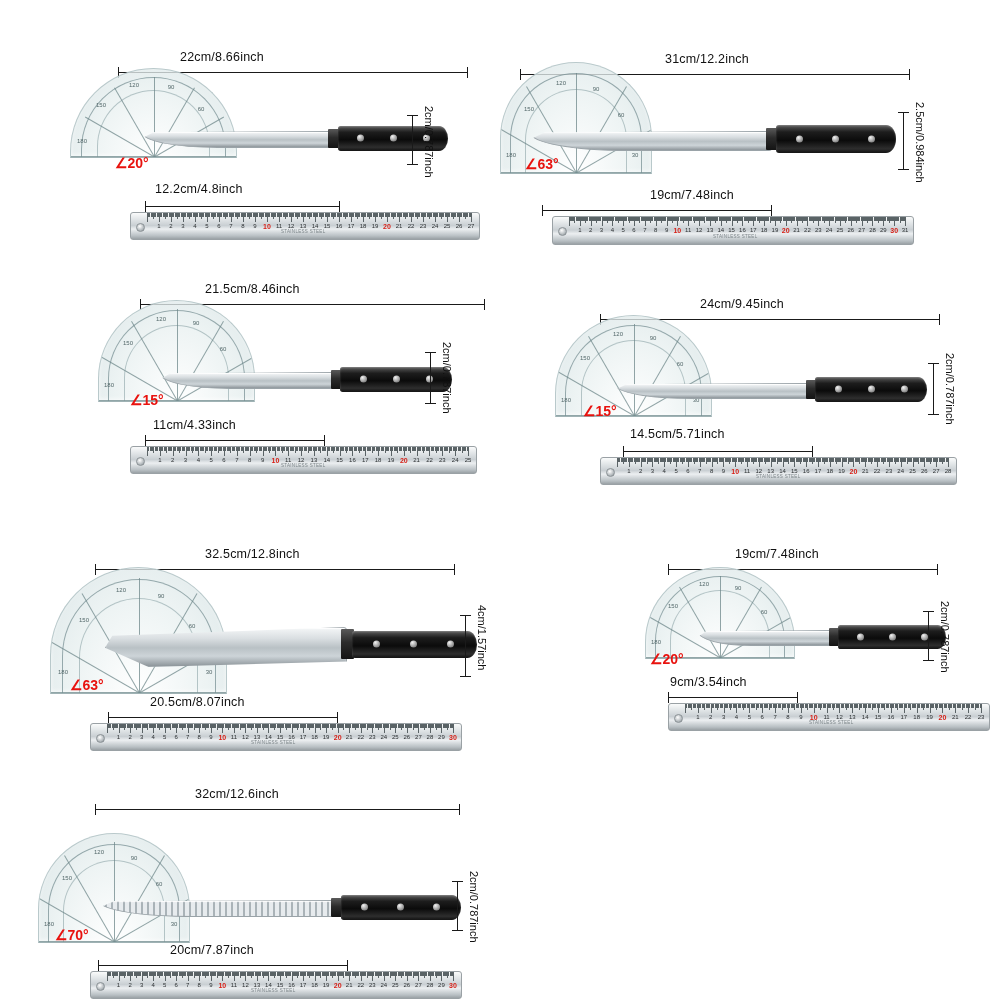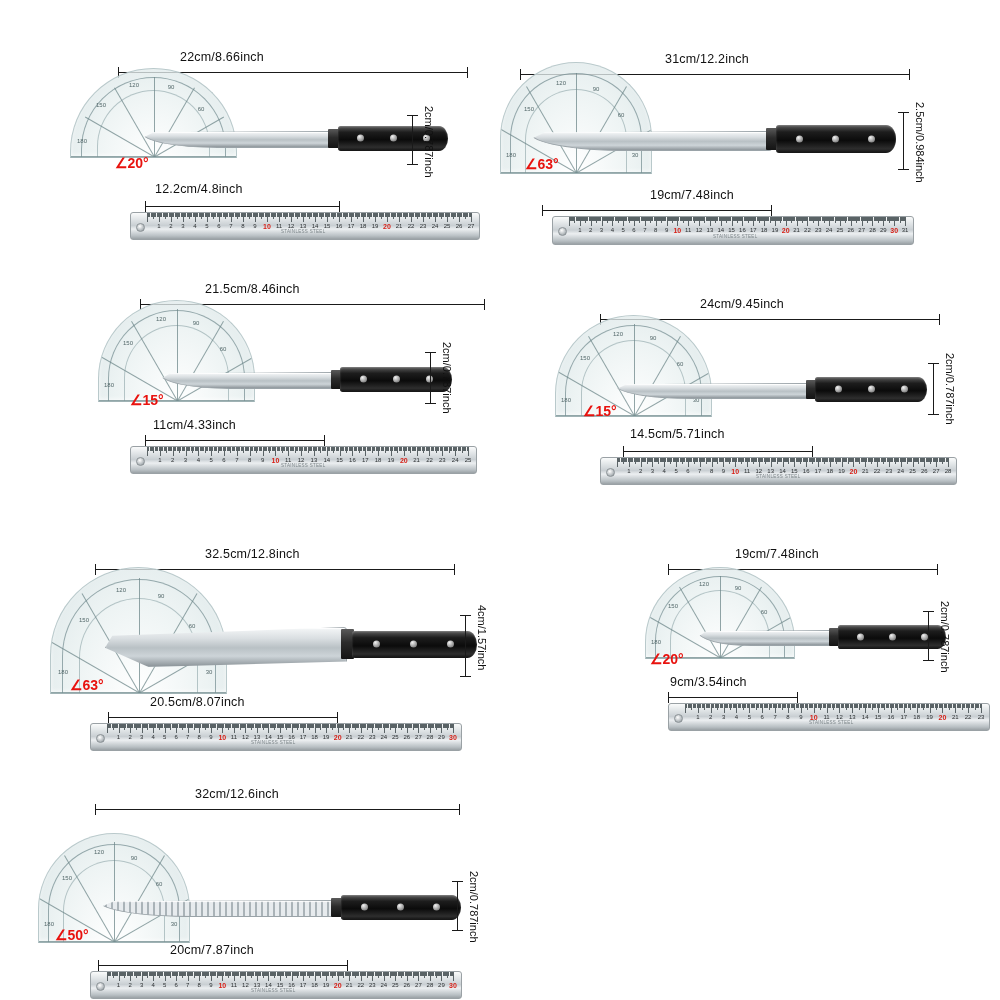--- a/index.html
+++ b/index.html
@@ -2253,21 +2253,21 @@
   <div class="knife" style="left:80px;top:118px;width:380px;height:28px;">
     <div class="blade tipleft" style="left:0;top:7px;width:235px;height:15px;
          background:repeating-linear-gradient(to right,#e7ebee 0px,#e7ebee 4px,#aab3b8 4px,#aab3b8 6px),linear-gradient(to bottom,#f2f4f6,#b4bbc0);"></div>
     <div class="bolster" style="left:231px;top:5px;width:12px;height:19px;"></div>
     <div class="handle" style="left:241px;top:2px;width:120px;height:25px;"></div>
     <div class="rivet" style="left:261px;"></div>
     <div class="rivet" style="left:297px;"></div>
     <div class="rivet" style="left:333px;"></div>
   </div>
 
-  <div class="angle-label" style="left:35px;top:152px;">∠50°</div>
+  <div class="angle-label" style="left:35px;top:152px;">∠70°</div>
 
   <div class="vline" style="left:437px;top:106px;height:50px;"></div>
   <div class="vert-label" style="left:447px;top:96px;">2cm/0.787inch</div>
 
   <div class="dim-label" style="left:150px;top:168px;">20cm/7.87inch</div>
   <div class="hline" style="left:78px;top:190px;width:250px;"></div>
 
   <div class="ruler" style="left:70px;top:196px;width:370px;height:26px;">
     <div class="rhole" style="left:5px;top:10px;width:7px;height:7px;"></div>
     <div class="rbrand" style="left:160px;top:16px;">STAINLESS STEEL</div>

